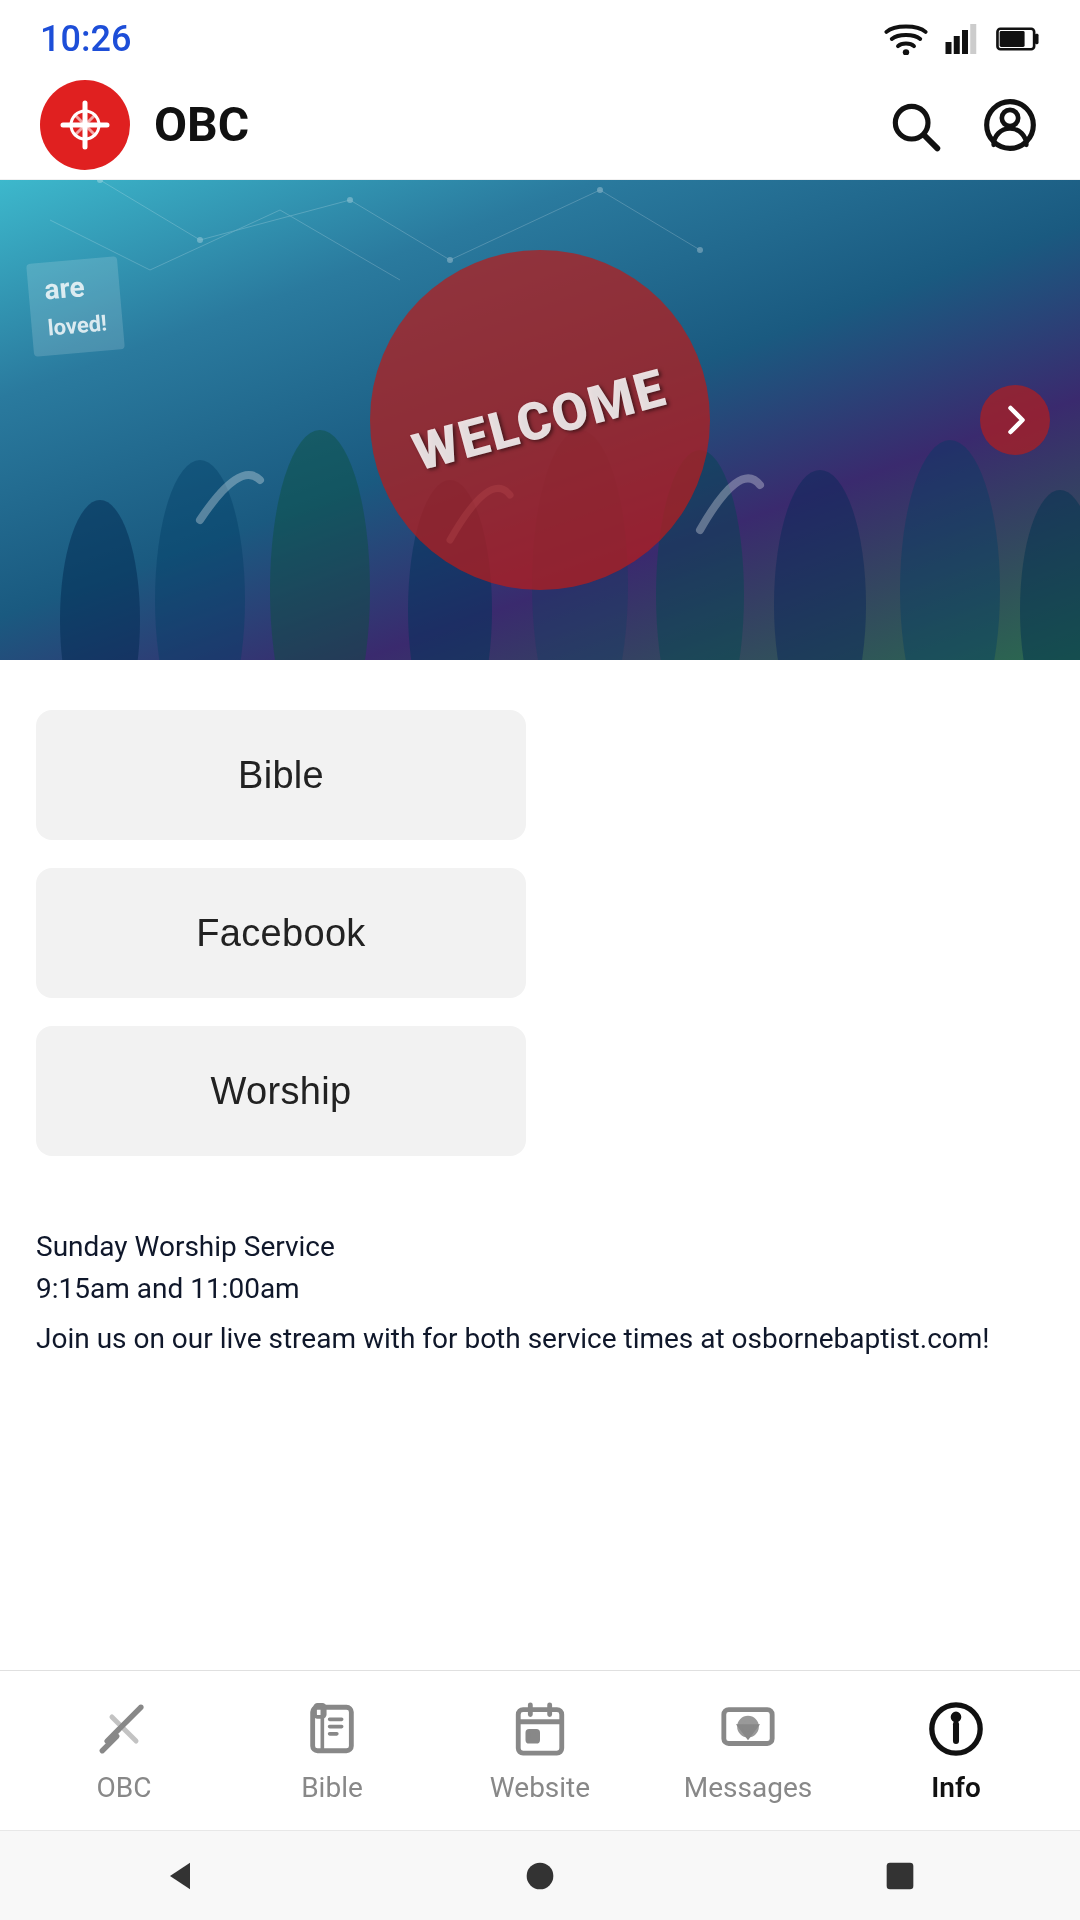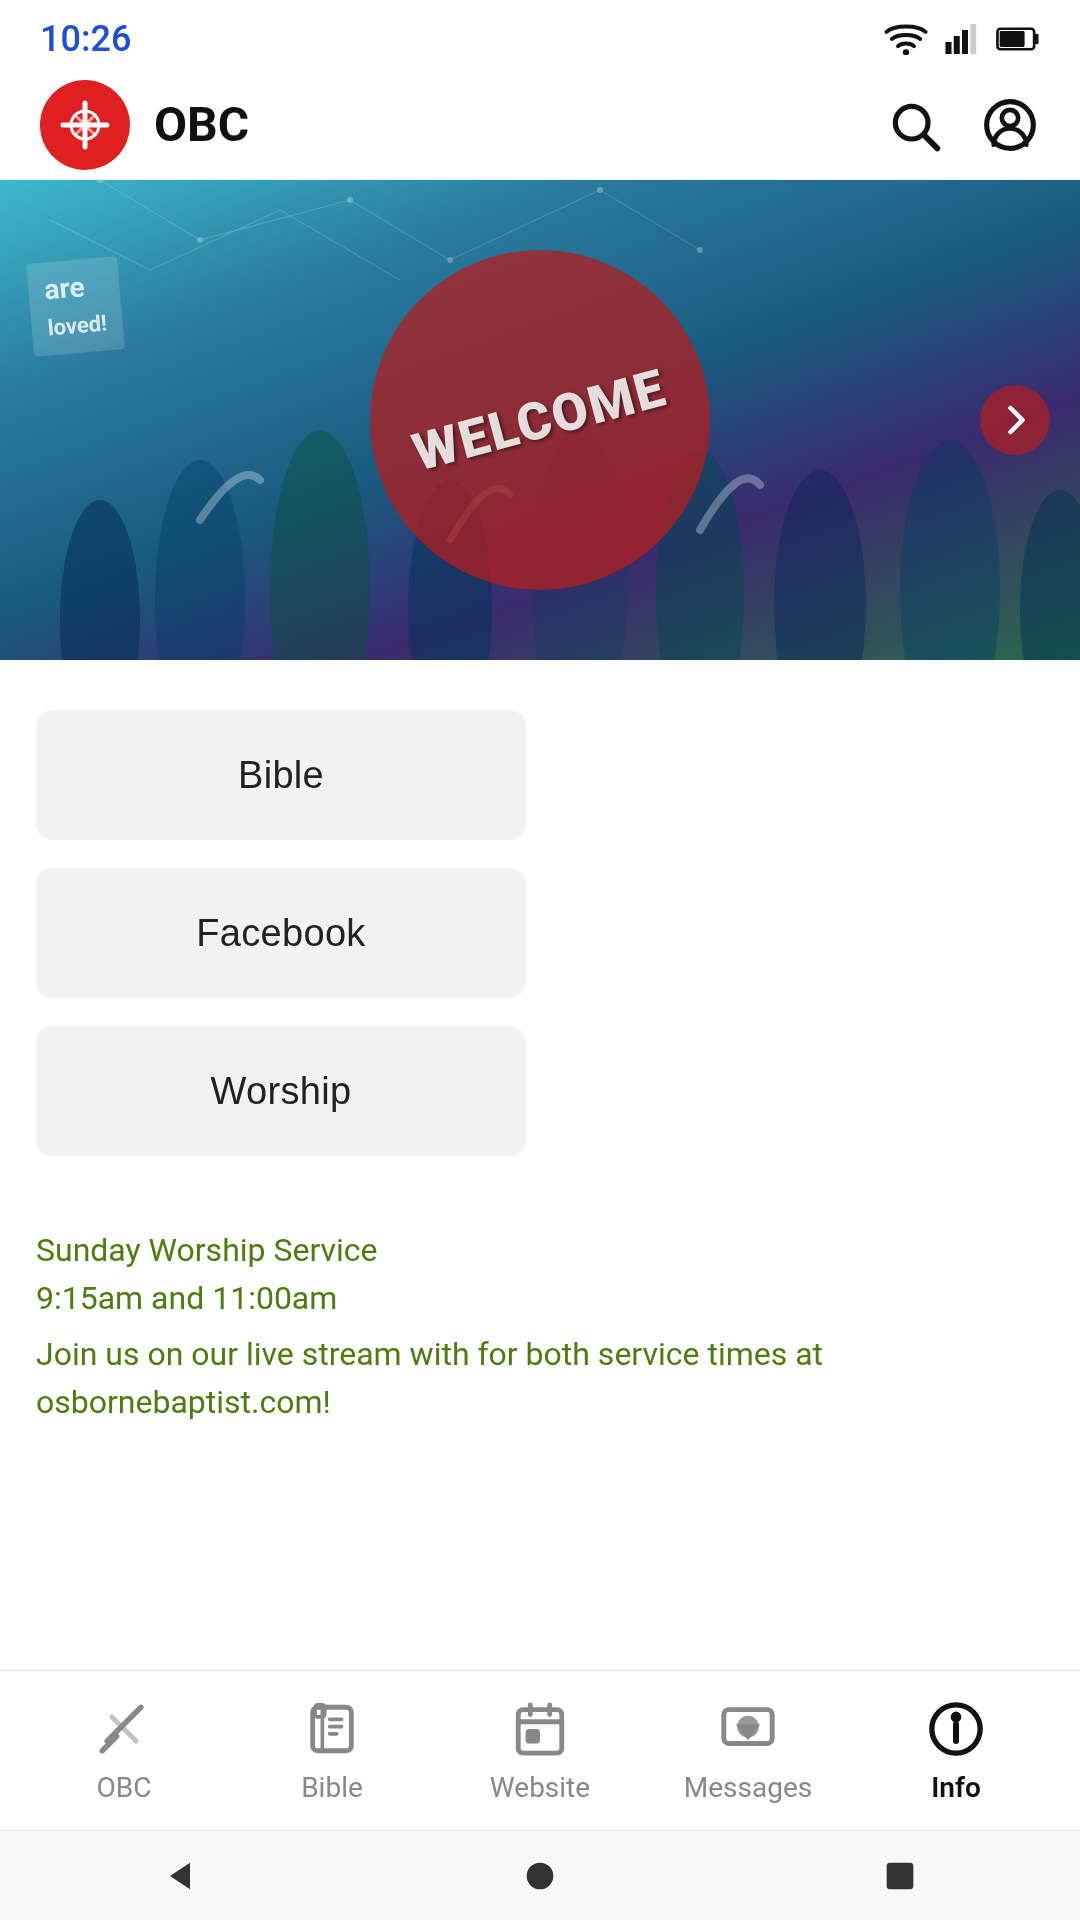--- a/index.html
+++ b/index.html
@@ -170,22 +170,22 @@
     .website-button {
       grid-column: 1;
       margin-top: 0;
     }
 
     
     .info-text-section {
       padding: 50px 36px 160px 36px;
     }
     .info-text {
-      font-size: 32px;
-      color: #4d7c0f;
+      font-size: 28px;
+      color: #0f172a;
       line-height: 1.5;
       font-weight: 400;
     }
 
     
     .bottom-nav {
       position: fixed;
       bottom: 0;
       left: 0;
       width: 1080px;

